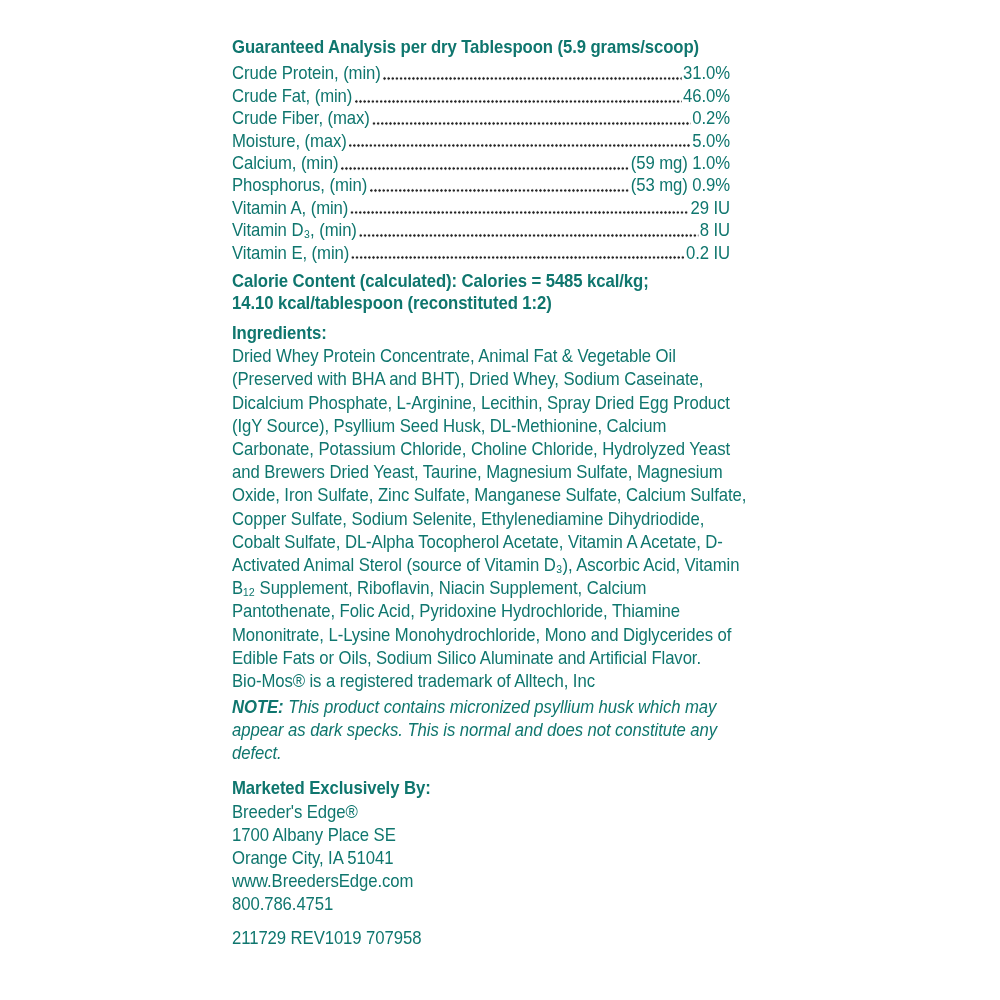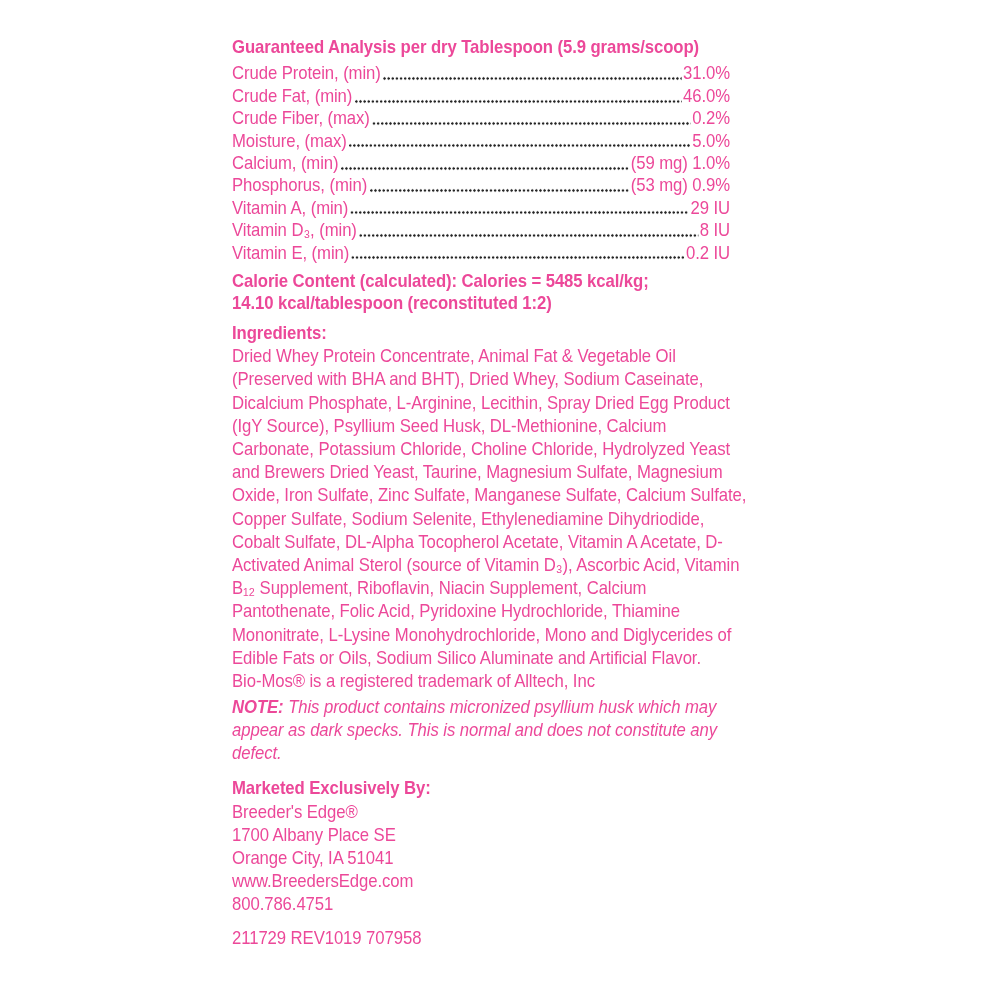--- a/index.html
+++ b/index.html
@@ -8,21 +8,21 @@
     background: #ffffff;
     width: 1000px;
     height: 1000px;
     overflow: hidden;
   }
   .page {
     position: relative;
     width: 828px;
     height: 1000px;
     background: #ffffff;
-    color: #ec4899;
+    color: #0f766e;
     font-family: "Liberation Sans", "DejaVu Sans", sans-serif;
     padding-left: 44px;
   }
   
   .sheet {
     position: absolute;
     left: 232px;
     top: 36px;
     width: 585px;
     transform: scaleX(0.88);

